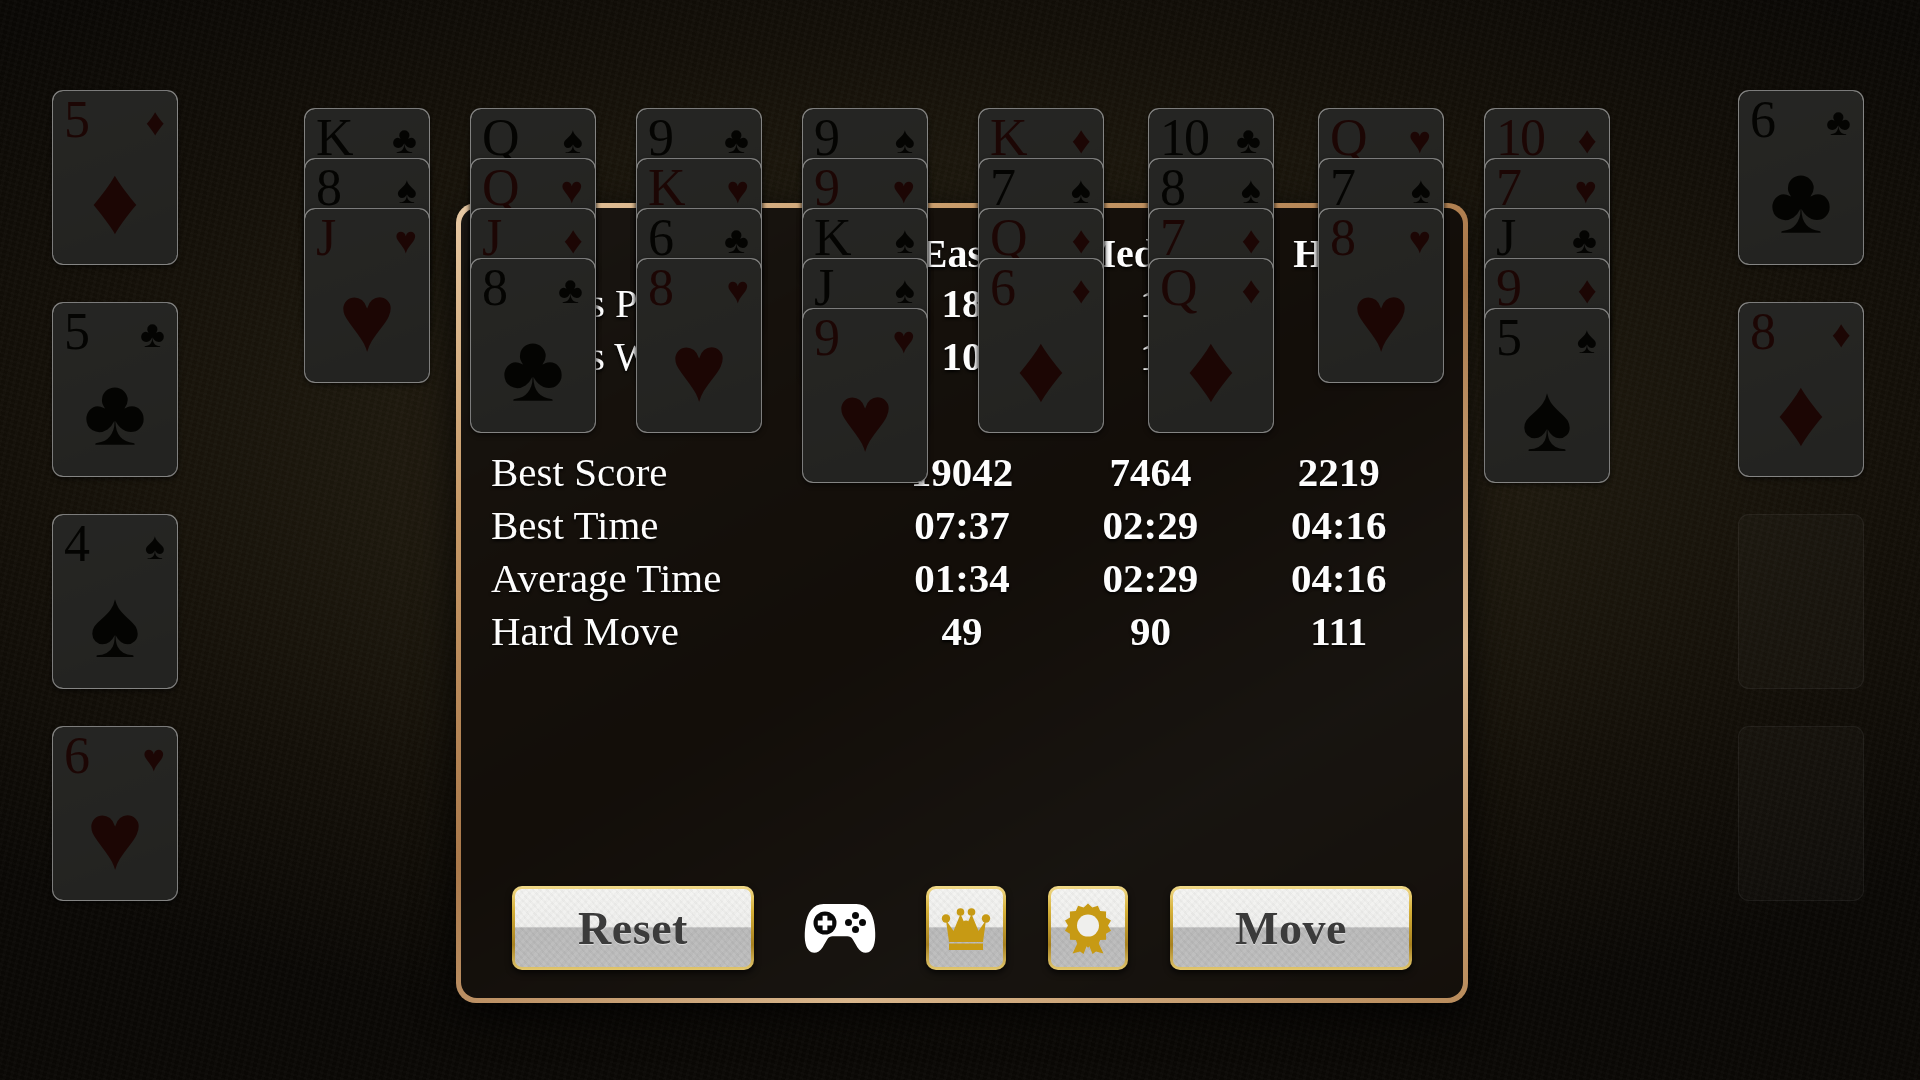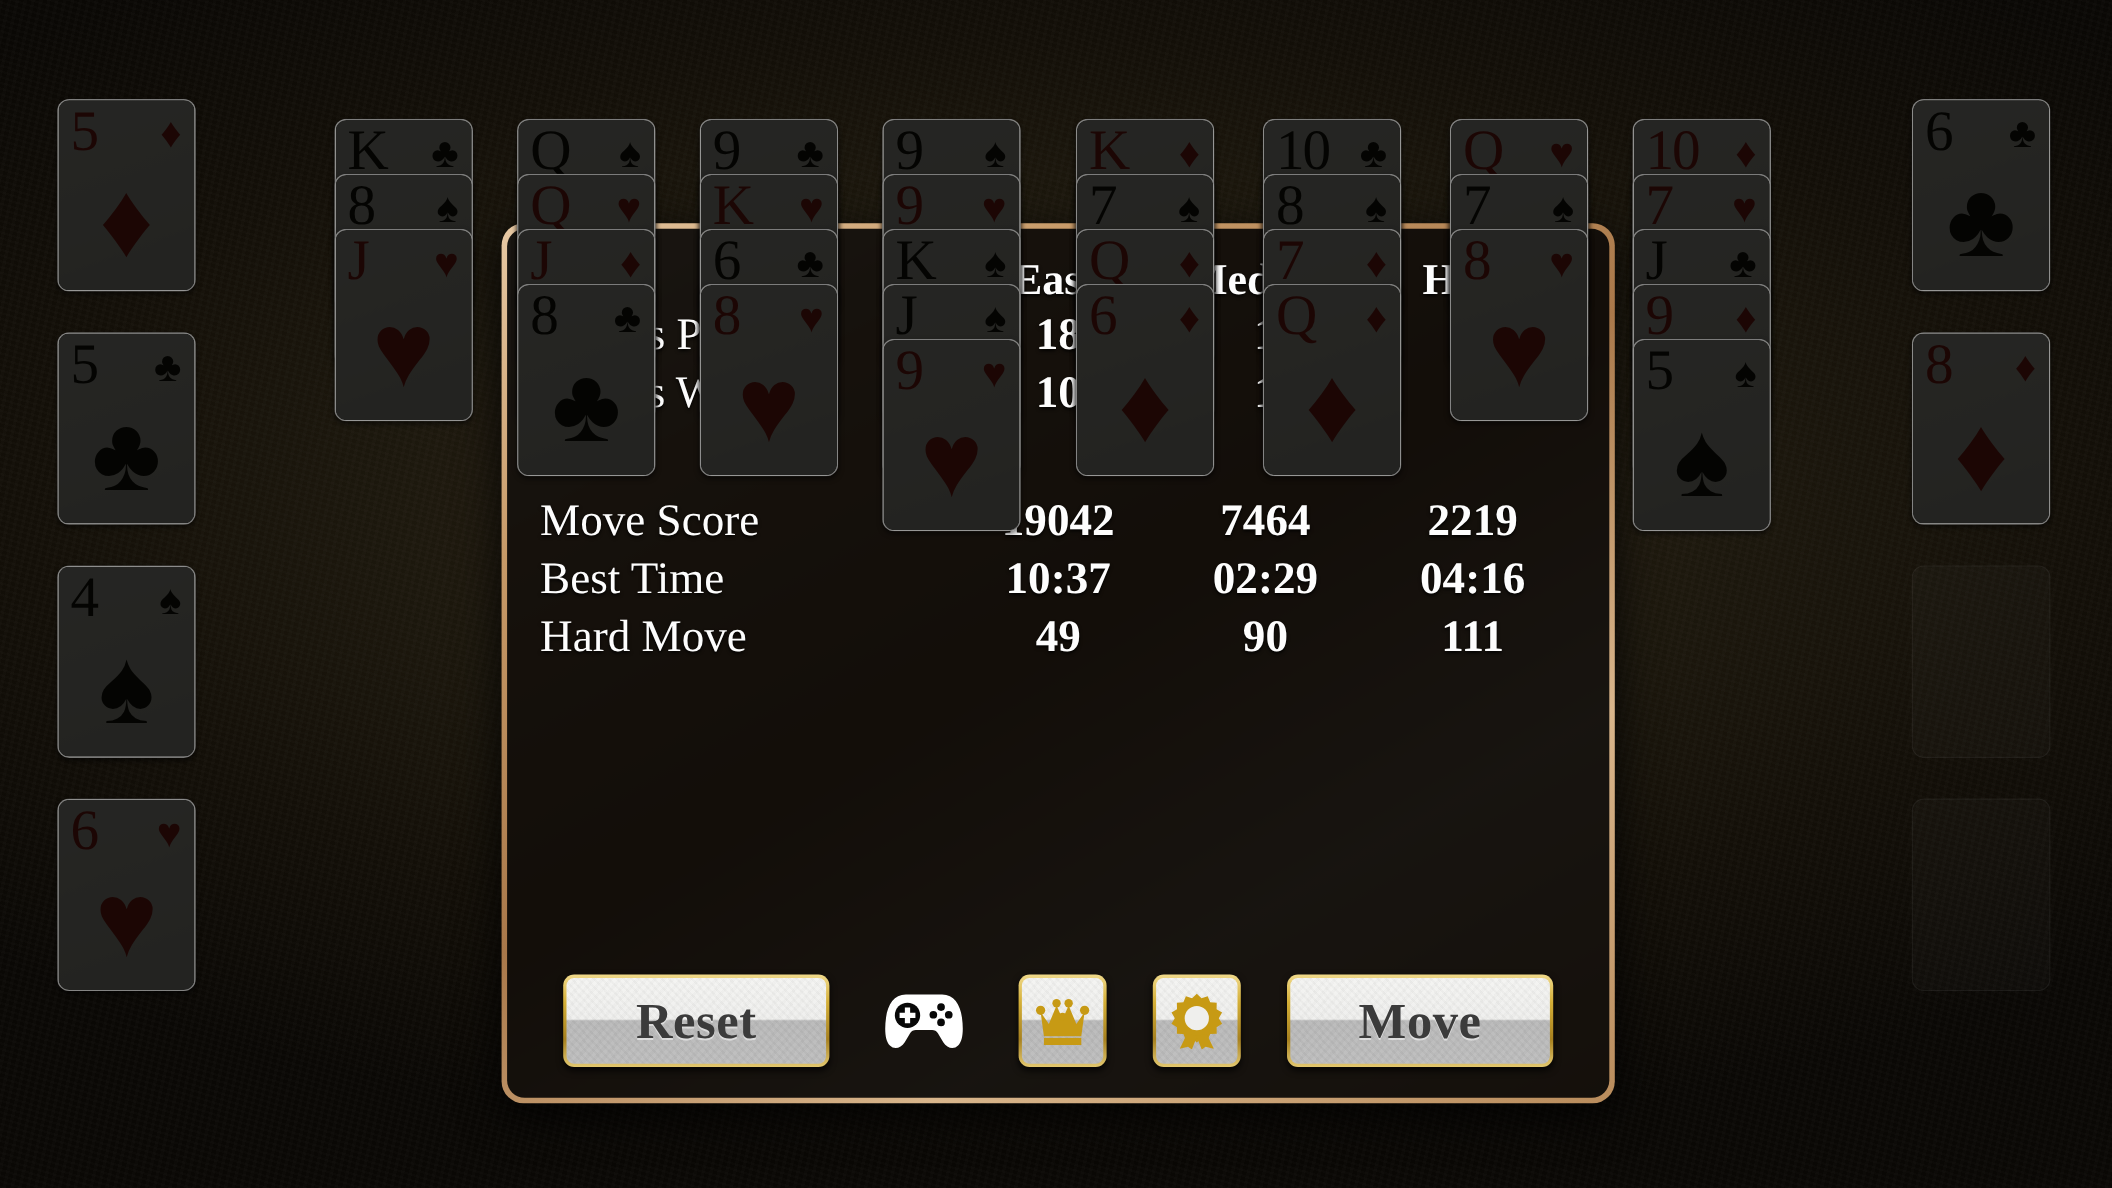--- a/index.html
+++ b/index.html
@@ -439,28 +439,34 @@
             <tr>
               <td class="label">Games Won</td>
               <td class="val">10</td>
               <td class="val">1</td>
               <td class="val">1</td>
             </tr>
             <tr class="spacer">
               <td colspan="4"></td>
             </tr>
             <tr>
-              <td class="label">Move Score</td>
+              <td class="label">Best Score</td>
               <td class="val">19042</td>
               <td class="val">7464</td>
               <td class="val">2219</td>
             </tr>
             <tr>
               <td class="label">Best Time</td>
-              <td class="val">10:37</td>
+              <td class="val">07:37</td>
+              <td class="val">02:29</td>
+              <td class="val">04:16</td>
+            </tr>
+            <tr>
+              <td class="label">Average Time</td>
+              <td class="val">01:34</td>
               <td class="val">02:29</td>
               <td class="val">04:16</td>
             </tr>
             <tr>
               <td class="label">Hard Move</td>
               <td class="val">49</td>
               <td class="val">90</td>
               <td class="val">111</td>
             </tr>
           </tbody>

